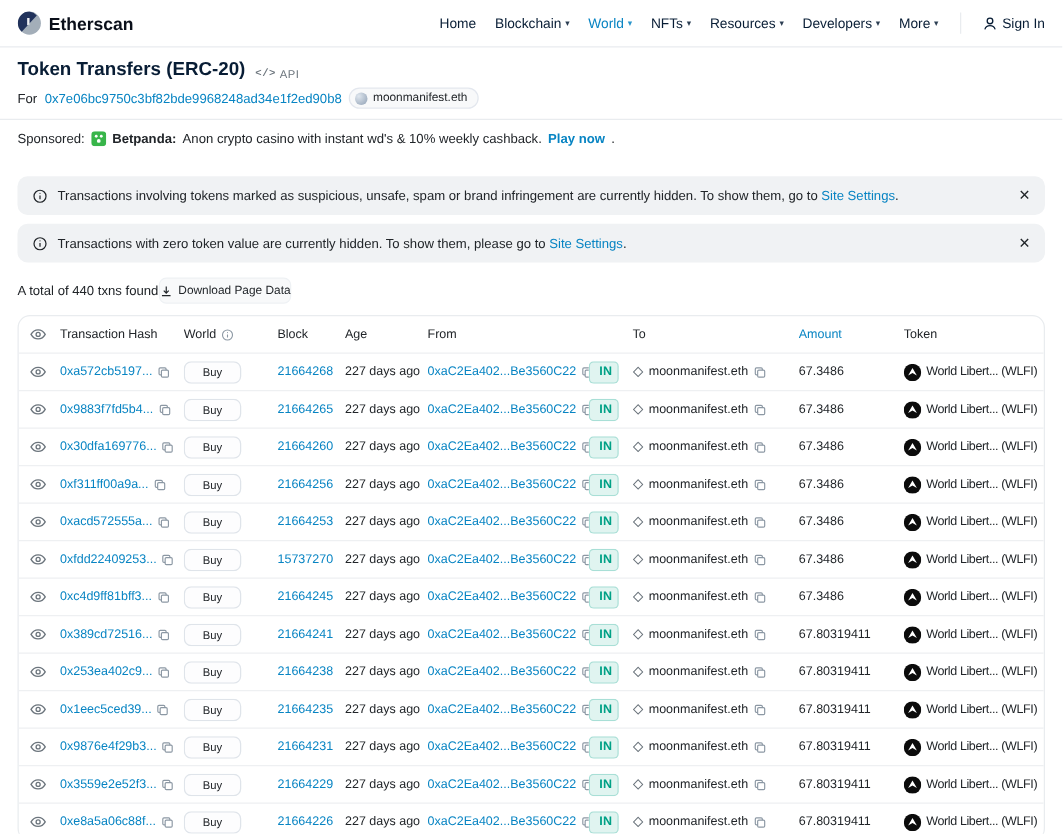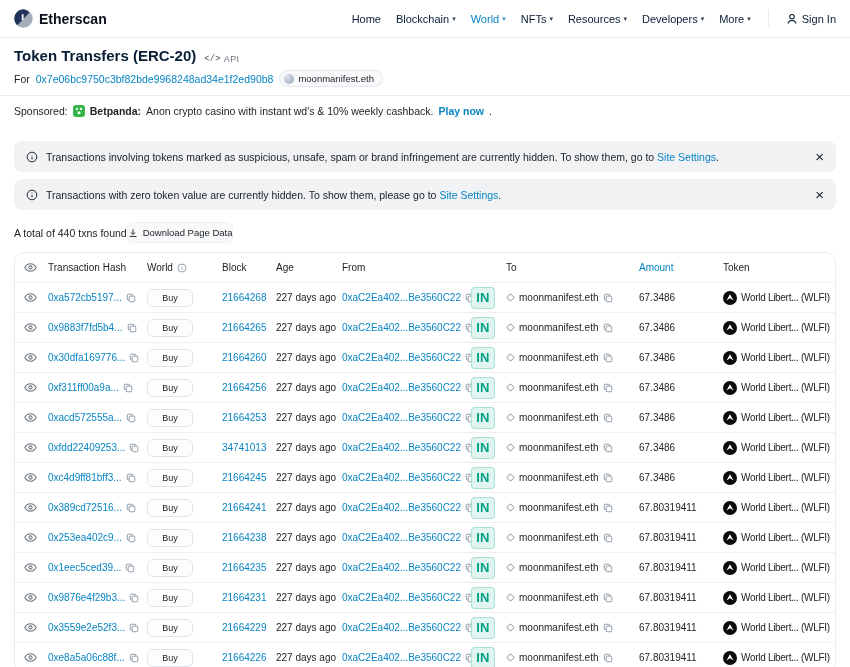--- a/index.html
+++ b/index.html
@@ -59,22 +59,22 @@
   .tr{display:grid;grid-template-columns:33px 99px 75px 54px 66px 129px 35px 133px 84px 1fr;
       align-items:center;height:30px;border-top:1px solid #eef0f2}
   .tr.thead{height:29px;border-top:none;font-weight:400}
   .td{font-size:10px;white-space:nowrap;overflow:hidden;display:flex;align-items:center;
       gap:4px;padding-right:6px}
   .td-eye{padding-left:9px}
   .eye-btn{background:none;border:none;padding:0;display:inline-flex;cursor:pointer}
   .copy{display:inline-flex;cursor:pointer;flex:none}
   .method-badge{display:inline-block;min-width:46px;text-align:center;border:1px solid #dfe4ea;
                 background:#fdfdfe;border-radius:6px;padding:3px 0;font-size:9px;color:#212529;cursor:pointer}
-  .badge-in{display:inline-block;min-width:24px;text-align:center;background:rgba(0,161,134,.12);
-            border:1px solid rgba(0,161,134,.25);color:#00a186;font-size:13px;font-weight:700;
+  .badge-in{display:inline-block;min-width:24px;text-align:right;background:rgba(0,161,134,.12);
+            border:1px solid rgba(0,161,134,.25);color:#00a186;font-size:10px;font-weight:700;
             border-radius:4px;padding:2.5px 4px;letter-spacing:.3px}
   .to-name,.amount{color:#212529}
   .token-name{color:#212529;letter-spacing:-.3px}
   .th{color:#212529}
 </style>
 </head>
 <body>
 
 <div class="topbar">
   <div class="brand">
@@ -581,21 +581,21 @@
         <svg width="10" height="10" viewBox="0 0 16 16" fill="none" stroke="#8c98a4" stroke-width="1.5">
           <rect x="5" y="5" width="9" height="9" rx="1.5"></rect>
           <path d="M11 5V3.5A1.5 1.5 0 0 0 9.5 2H3.5A1.5 1.5 0 0 0 2 3.5v6A1.5 1.5 0 0 0 3.5 11H5"></path>
         </svg>
       </span>
     </div>
     <div class="td">
           <span class="method-badge">Buy</span>
         </div>
     <div class="td">
-          <a>34741013</a>
+          <a>15737270</a>
         </div>
     <div class="td">227 days ago</div>
     <div class="td">
       <a>0xaC2Ea402...Be3560C22</a>
       <span class="copy">
         <svg width="10" height="10" viewBox="0 0 16 16" fill="none" stroke="#8c98a4" stroke-width="1.5">
           <rect x="5" y="5" width="9" height="9" rx="1.5"></rect>
           <path d="M11 5V3.5A1.5 1.5 0 0 0 9.5 2H3.5A1.5 1.5 0 0 0 2 3.5v6A1.5 1.5 0 0 0 3.5 11H5"></path>
         </svg>
       </span>

